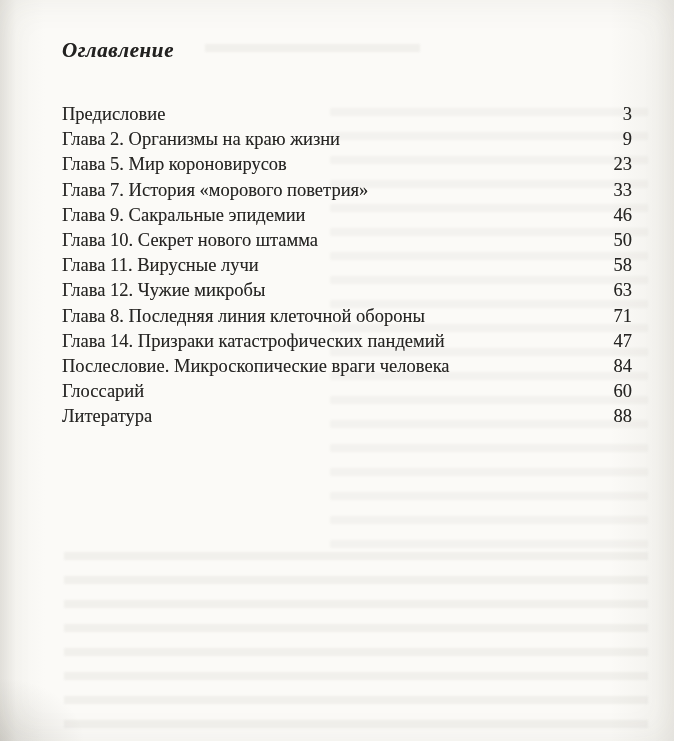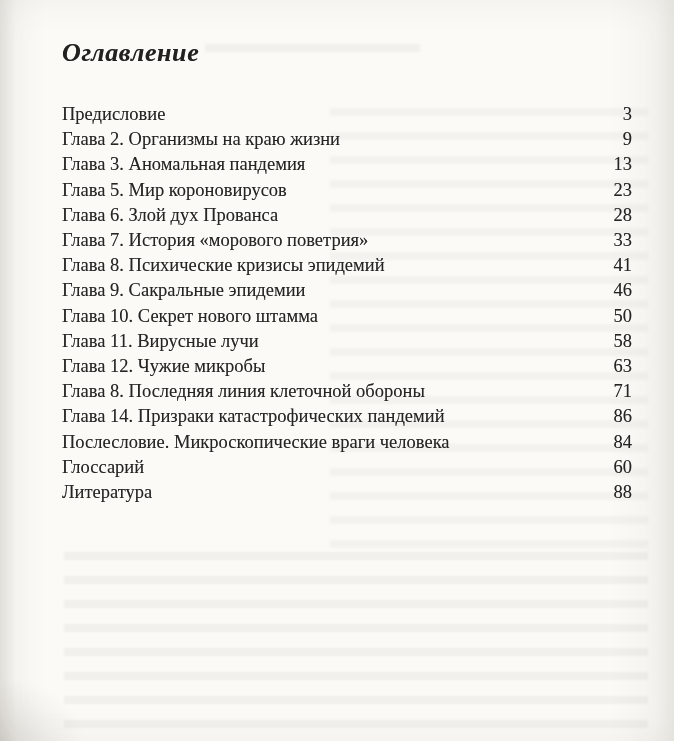--- a/index.html
+++ b/index.html
@@ -20,21 +20,21 @@
     background:
       radial-gradient(120px 90px at 0% 100%, rgba(120,115,105,0.18), rgba(0,0,0,0) 70%),
       linear-gradient(90deg, #e7e5e0 0px, #f6f5f1 16px, #fbfaf7 45px, #fbfaf7 610px, #f4f3ef 655px, #edebe6 674px),
       #fbfaf7;
     box-shadow: inset 0 0 35px rgba(90,85,75,0.08);
   }
   .title {
     position: absolute;
     left: 62px;
     top: 38px;
-    font-size: 26px;
+    font-size: 21px;
     font-weight: bold;
     font-style: italic;
     letter-spacing: 0.6px;
     color: #222120;
     text-shadow: 0 0 0.5px rgba(30,30,30,0.45);
     z-index: 3;
   }
   .toc {
     position: absolute;
     left: 62px;
@@ -92,38 +92,26 @@
 
     <div class="toc-row">
       <span class="toc-label">Предисловие</span>
       <span class="toc-page">3</span>
     </div>
     <div class="toc-row">
       <span class="toc-label">Глава 2. Организмы на краю жизни</span>
       <span class="toc-page">9</span>
     </div>
     <div class="toc-row">
-      <span class="toc-label">Глава 3. Аномальная пандемия</span>
-      <span class="toc-page">13</span>
-    </div>
-    <div class="toc-row">
       <span class="toc-label">Глава 5. Мир короновирусов</span>
       <span class="toc-page">23</span>
     </div>
     <div class="toc-row">
-      <span class="toc-label">Глава 6. Злой дух Прованса</span>
-      <span class="toc-page">28</span>
-    </div>
-    <div class="toc-row">
       <span class="toc-label">Глава 7. История «морового поветрия»</span>
       <span class="toc-page">33</span>
-    </div>
-    <div class="toc-row">
-      <span class="toc-label">Глава 8. Психические кризисы эпидемий</span>
-      <span class="toc-page">41</span>
     </div>
     <div class="toc-row">
       <span class="toc-label">Глава 9. Сакральные эпидемии</span>
       <span class="toc-page">46</span>
     </div>
     <div class="toc-row">
       <span class="toc-label">Глава 10. Секрет нового штамма</span>
       <span class="toc-page">50</span>
     </div>
     <div class="toc-row">
@@ -133,21 +121,21 @@
     <div class="toc-row">
       <span class="toc-label">Глава 12. Чужие микробы</span>
       <span class="toc-page">63</span>
     </div>
     <div class="toc-row">
       <span class="toc-label">Глава 8. Последняя линия клеточной обороны</span>
       <span class="toc-page">71</span>
     </div>
     <div class="toc-row">
       <span class="toc-label">Глава 14. Призраки катастрофических пандемий</span>
-      <span class="toc-page">86</span>
+      <span class="toc-page">47</span>
     </div>
     <div class="toc-row">
       <span class="toc-label">Послесловие. Микроскопические враги человека</span>
       <span class="toc-page">84</span>
     </div>
     <div class="toc-row">
       <span class="toc-label">Глоссарий</span>
       <span class="toc-page">60</span>
     </div>
     <div class="toc-row">

